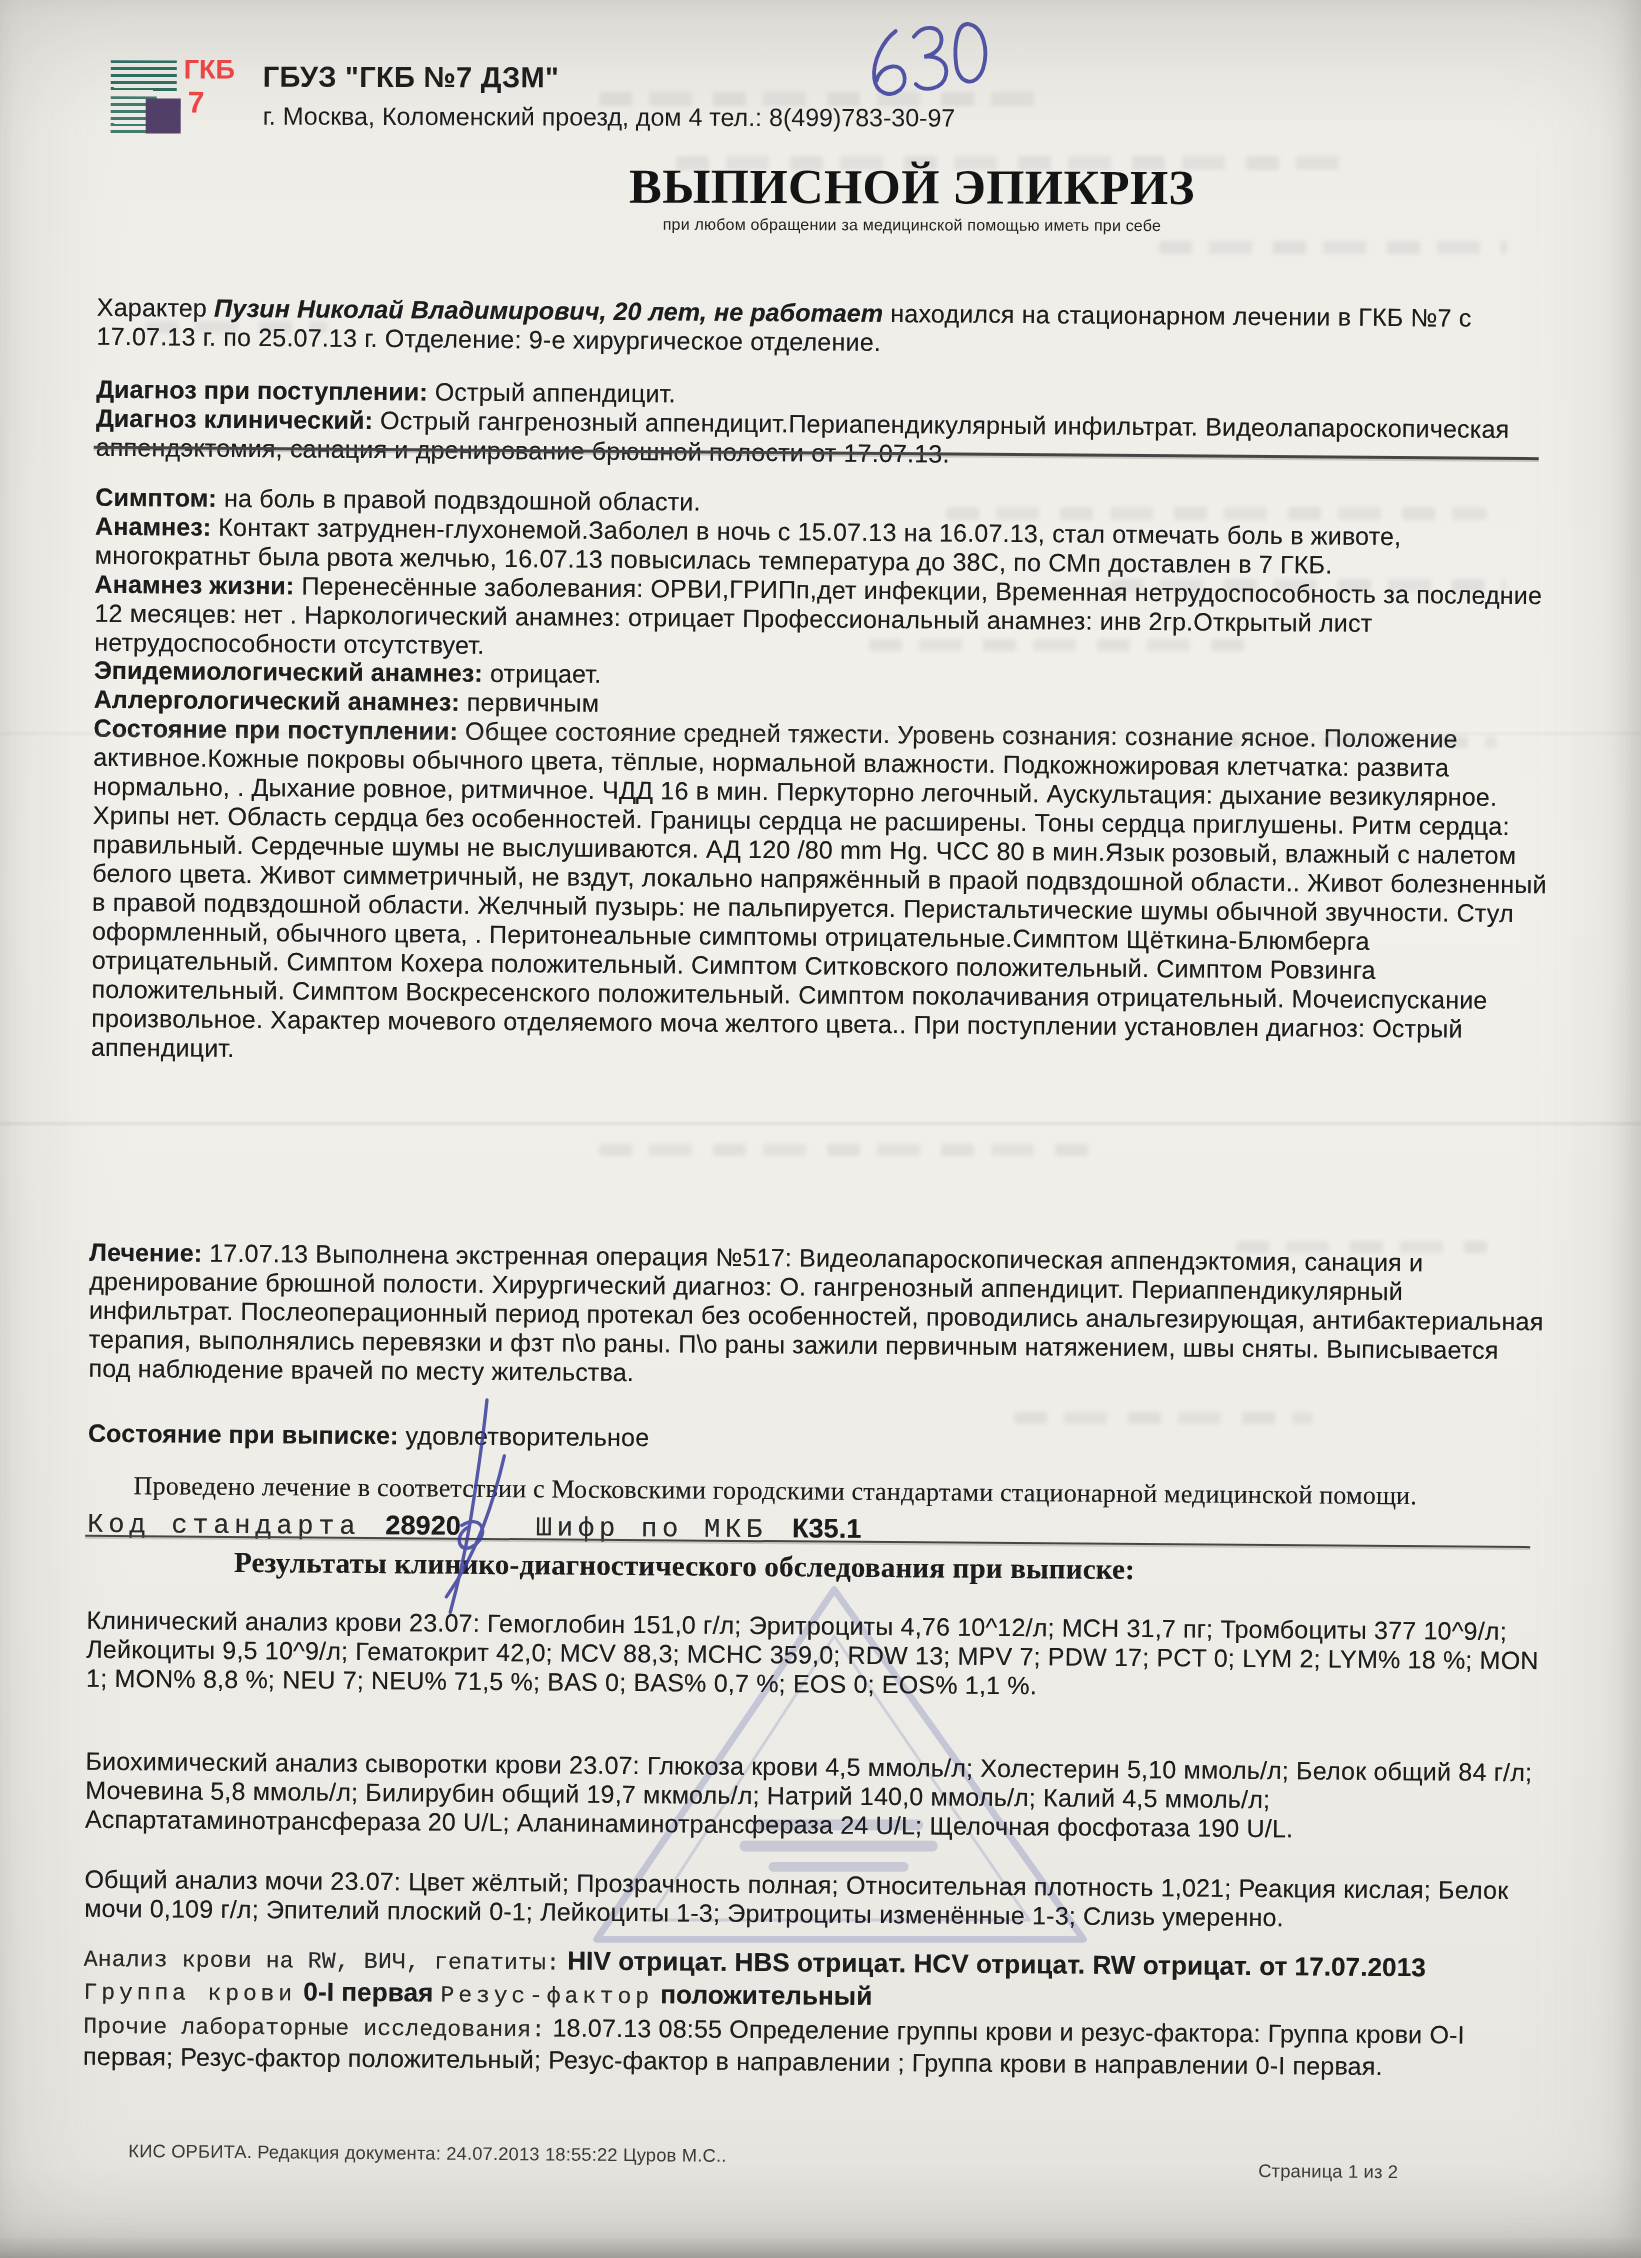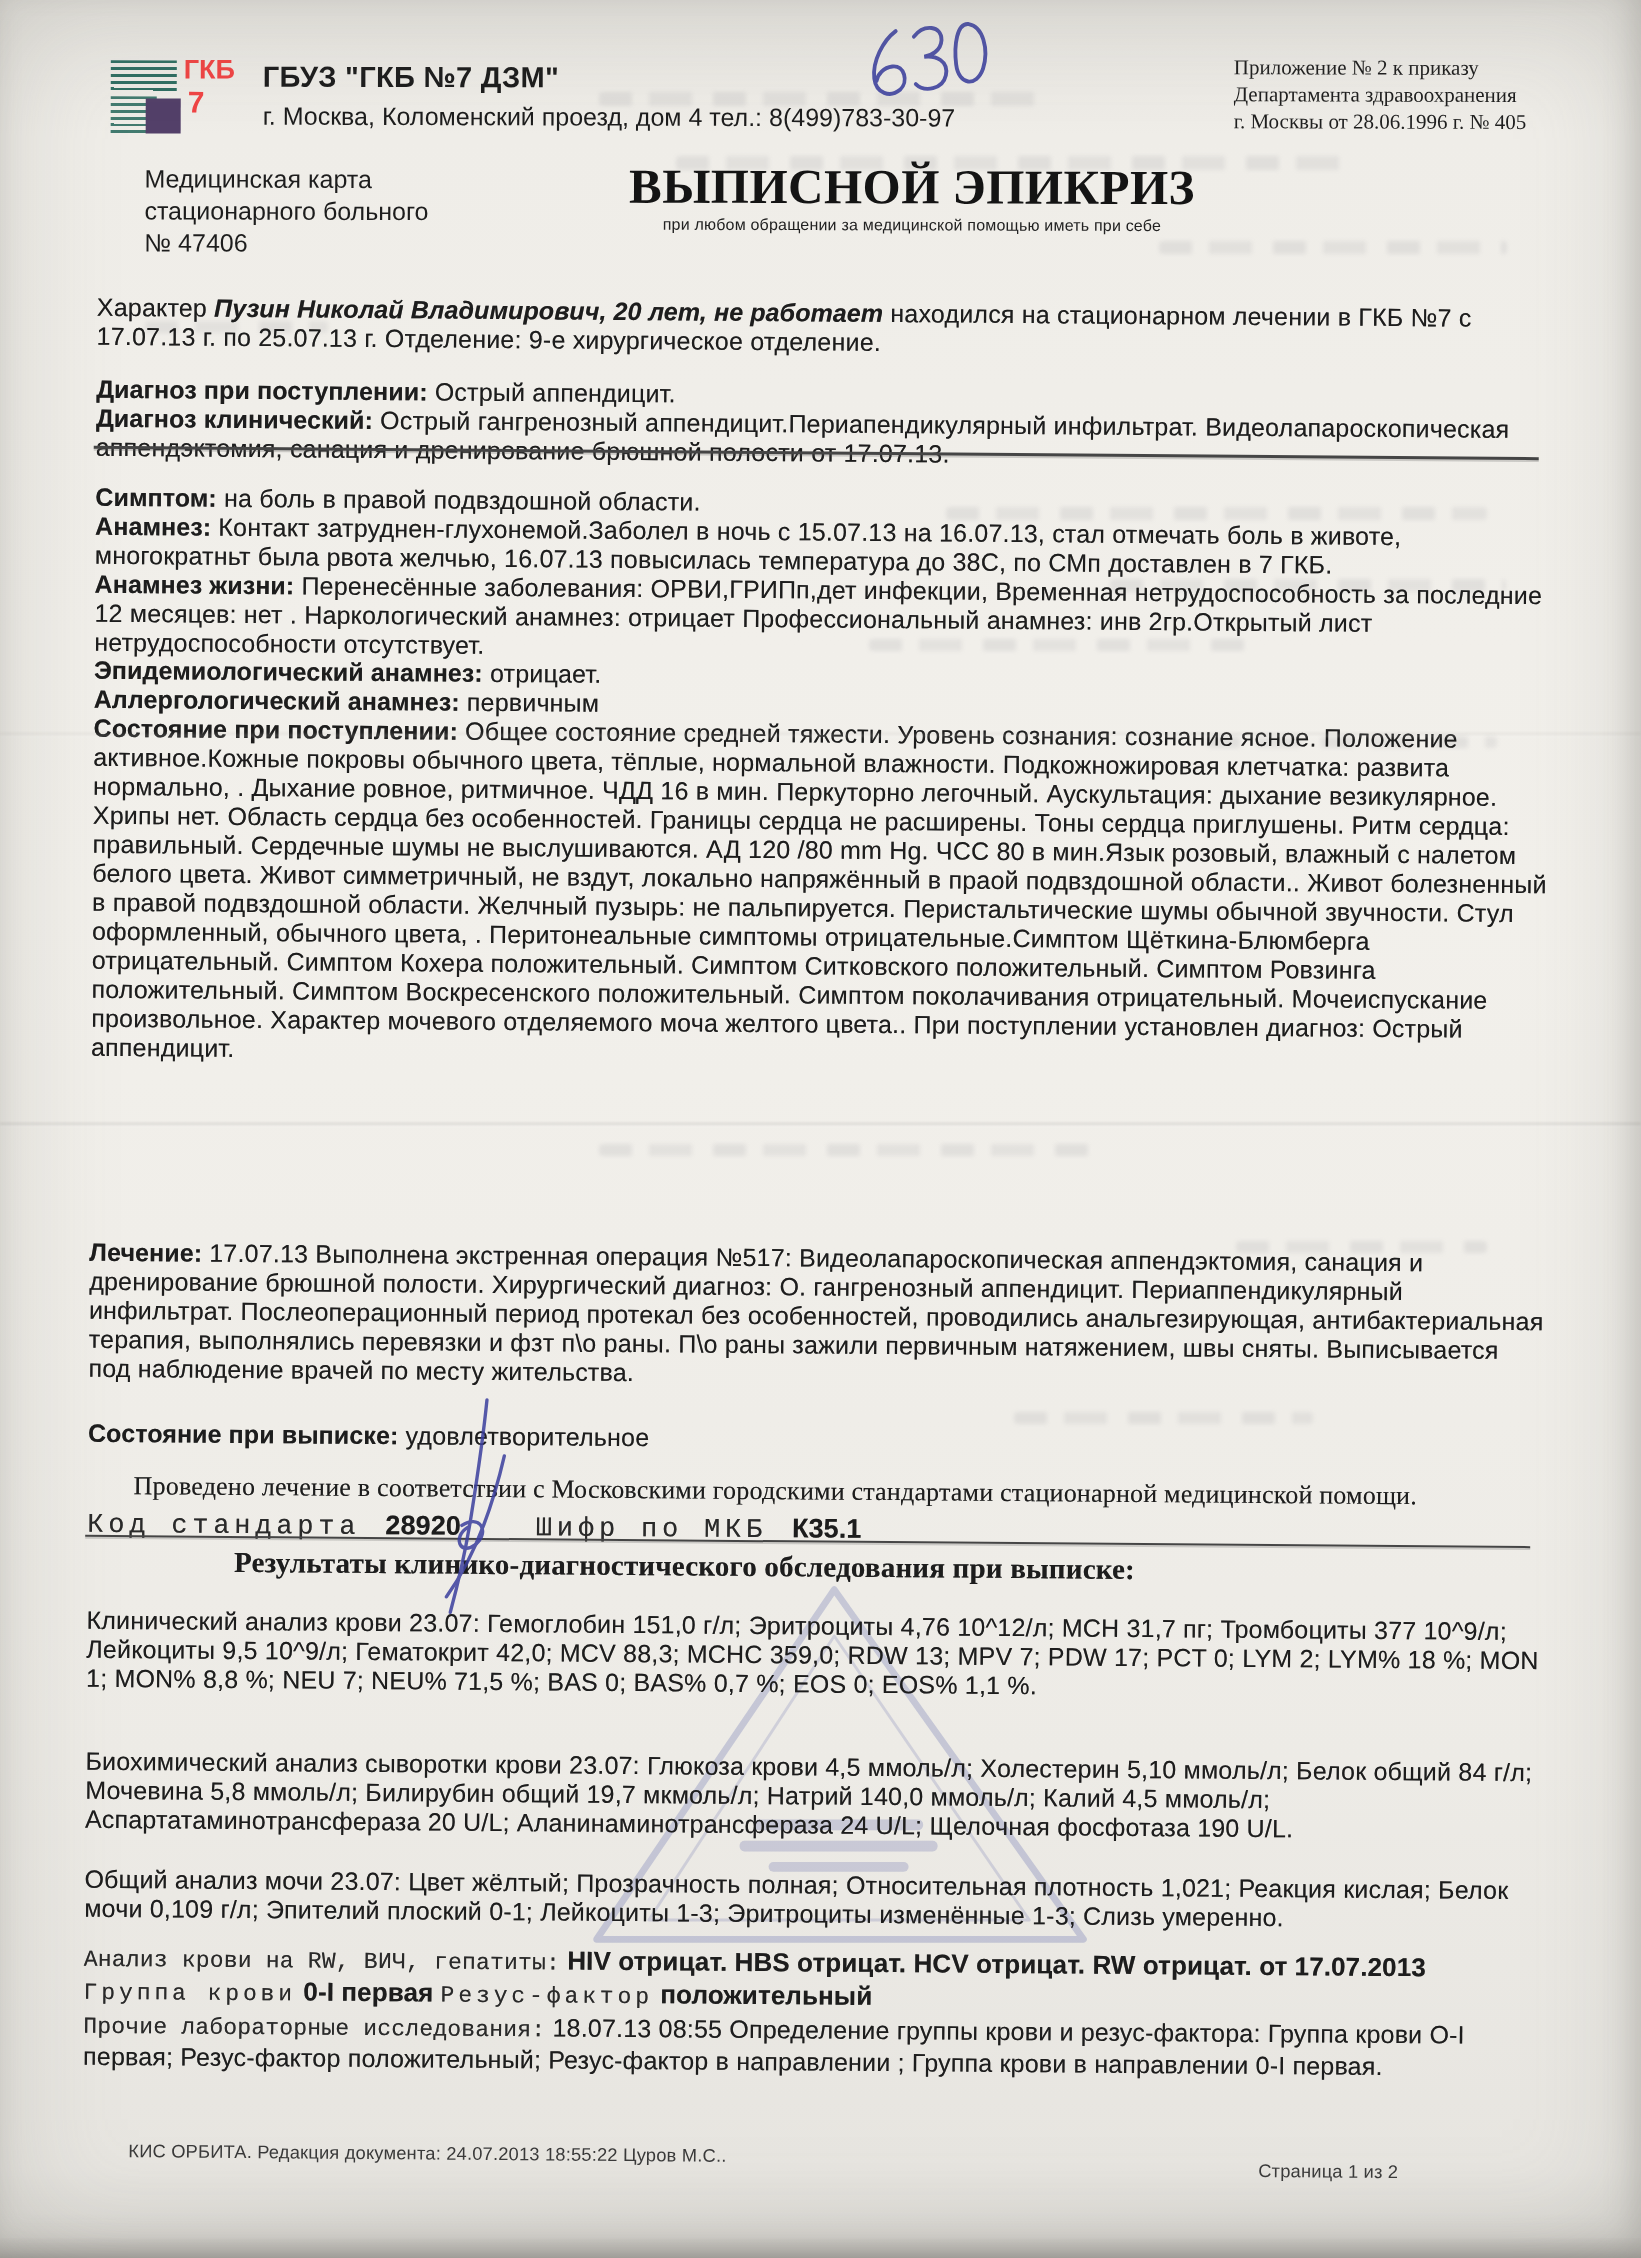--- a/index.html
+++ b/index.html
@@ -61,30 +61,20 @@
 
   <div class="abs" style="left:111px;top:54px;width:145px;height:87px;">
     <div class="abs logo-stripes noint" style="left:0;top:5.8px;width:66px;height:33px;"></div>
     <div class="abs logo-stripes noint" style="left:0;top:42px;width:46px;height:39px;opacity:.9;"></div>
     <div class="abs noint" style="left:35px;top:44px;width:35px;height:35px;background:#534069;"></div>
     <span class="abs logo-txt" style="left:73px;top:0;font-size:27px;">ГКБ</span>
     <span class="abs logo-txt" style="left:77px;top:31px;font-size:30px;">7</span>
   </div>
   <div class="abs orgname" style="left:263px;top:60px;">ГБУЗ "ГКБ №7 ДЗМ"</div>
   <div class="abs orgaddr" style="left:263px;top:101px;">г. Москва, Коломенский проезд, дом 4 тел.: 8(499)783-30-97</div>
-  <div class="abs appendix" style="left:1234px;top:51px;width:299px;">
-    <div>Приложение № 2 к приказу</div>
-    <div>Департамента здравоохранения</div>
-    <div>г. Москвы от 28.06.1996 г. № 405</div>
-  </div>
-  <div class="abs medcard" style="left:145px;top:162px;">
-    <div>Медицинская карта</div>
-    <div>стационарного больного</div>
-    <div>№ 47406</div>
-  </div>
   <div class="abs" style="left:541px;top:160px;width:743px;text-align:center;">
     <div class="doc-title">ВЫПИСНОЙ ЭПИКРИЗ</div>
     <div class="doc-subtitle">при любом обращении за медицинской помощью иметь при себе</div>
   </div>
 </div>
 
 <svg class="abs ink noint" style="left:850px;top:17.4px;" width="164" height="97" viewBox="0 0 170 100" aria-label="630">
   <g transform="rotate(-7 85 50)" stroke="#3b3f9e" stroke-width="4" fill="none" stroke-linecap="round" opacity=".88">
     <path d="M52,10 C38,18 24,38 24,56 C24,72 38,78 49,71 C59,64 57,46 44,46 C35,46 28,52 26,59"></path>
     <path d="M70,18 C82,6 100,10 98,25 C96,36 85,40 78,40 C90,40 103,47 98,62 C93,76 74,77 66,67"></path>

